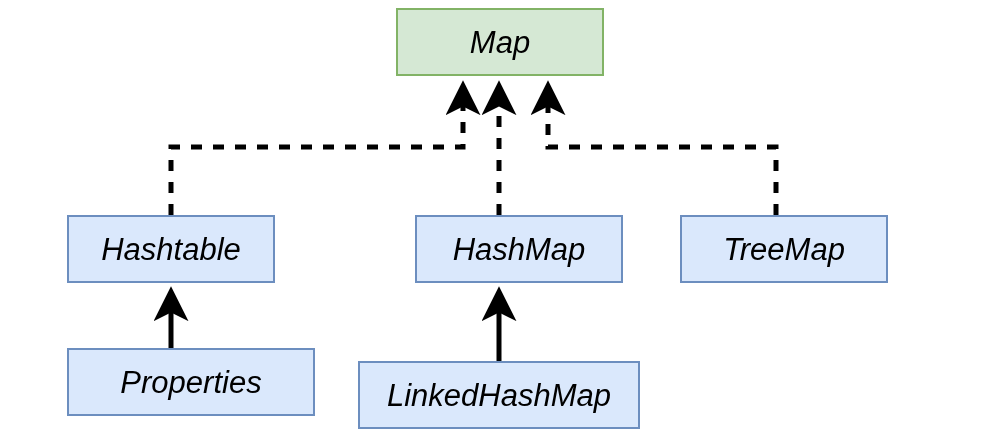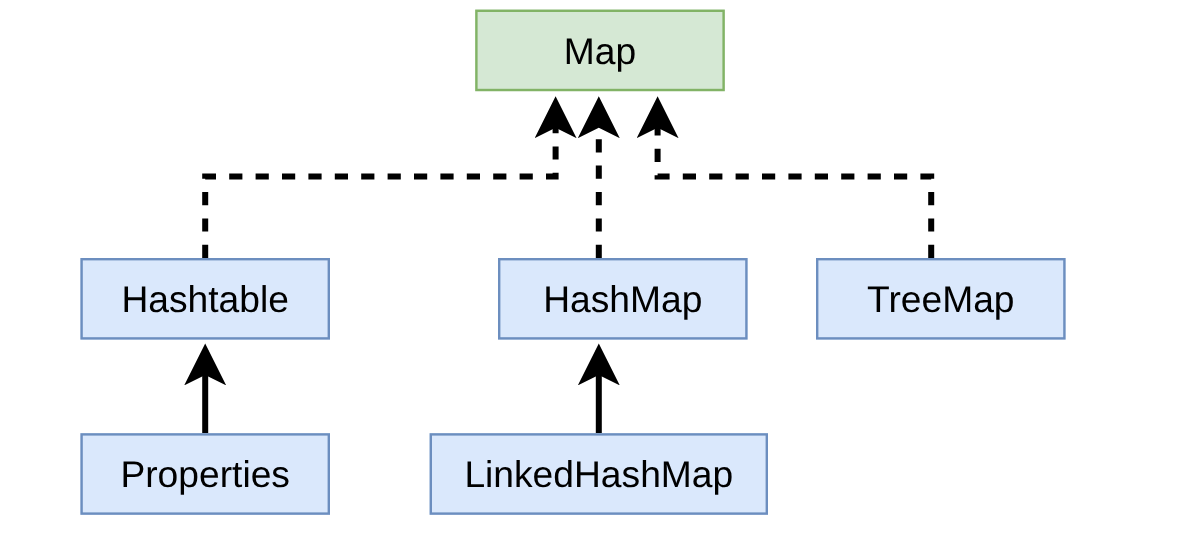--- a/index.html
+++ b/index.html
@@ -42,20 +42,21 @@
   .node-interface {
     background: #d5e8d4;
     border-color: #82b366;
   }
   .node-class {
     background: #dae8fc;
     border-color: #6c8ebf;
   }
   .node-label {
     pointer-events: none;
+    font-style: italic;
   }
 </style>
 </head>
 <body>
 
 <div id="canvas">
 
   <svg id="edges" viewBox="0 0 1002 446" xmlns="http://www.w3.org/2000/svg">
     <defs>
       <marker id="arrow-closed" viewBox="0 0 12 12" refX="10" refY="6" markerWidth="7" markerHeight="7" orient="auto-start-reverse">
@@ -83,21 +84,21 @@
   </div>
 
   <div class="node node-class" style="left:415px; top:215px; width:208px; height:68px;">
     <span class="node-label">HashMap</span>
   </div>
 
   <div class="node node-class" style="left:680px; top:215px; width:208px; height:68px;">
     <span class="node-label">TreeMap</span>
   </div>
 
-  <div class="node node-class" style="left:67px; top:361px; width:208px; height:68px;text-align:center;">
+  <div class="node node-class" style="left:67px; top:348px; width:248px; height:68px;text-align:center;">
     <span class="node-label">Properties</span>
   </div>
 
   <div class="node node-class" style="left:358px; top:361px; width:282px; height:68px;">
     <span class="node-label">LinkedHashMap</span>
   </div>
 
 </div>
 
 </body></html>

